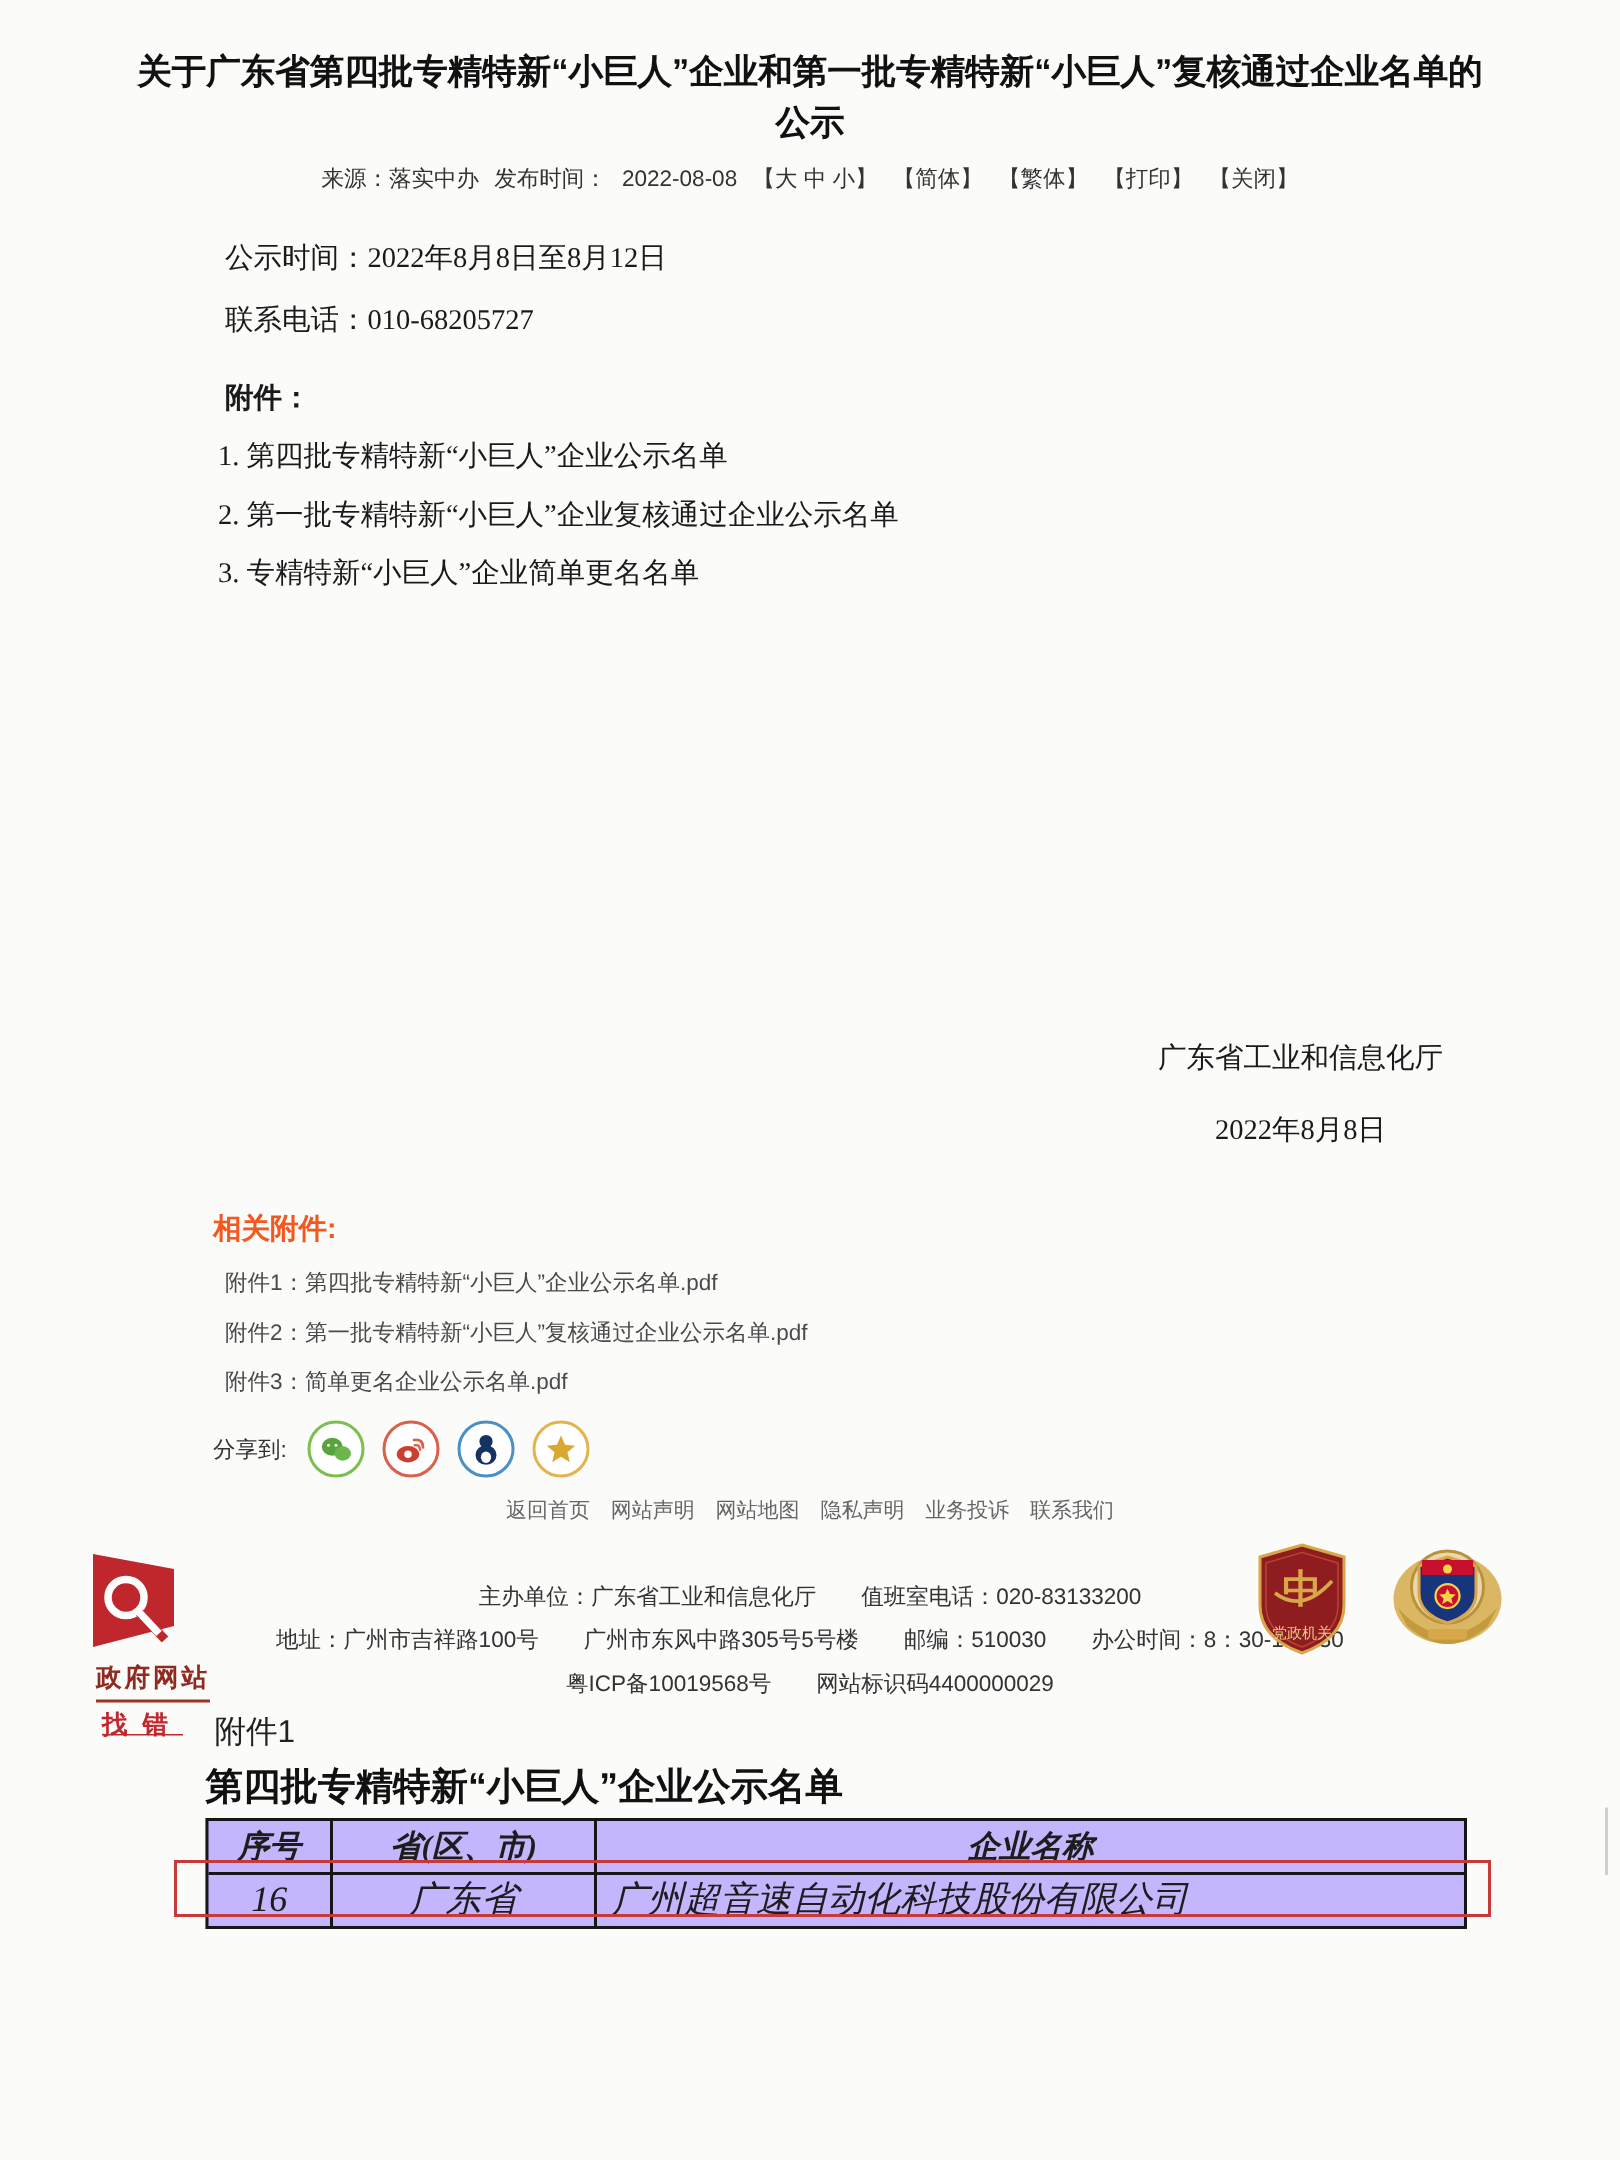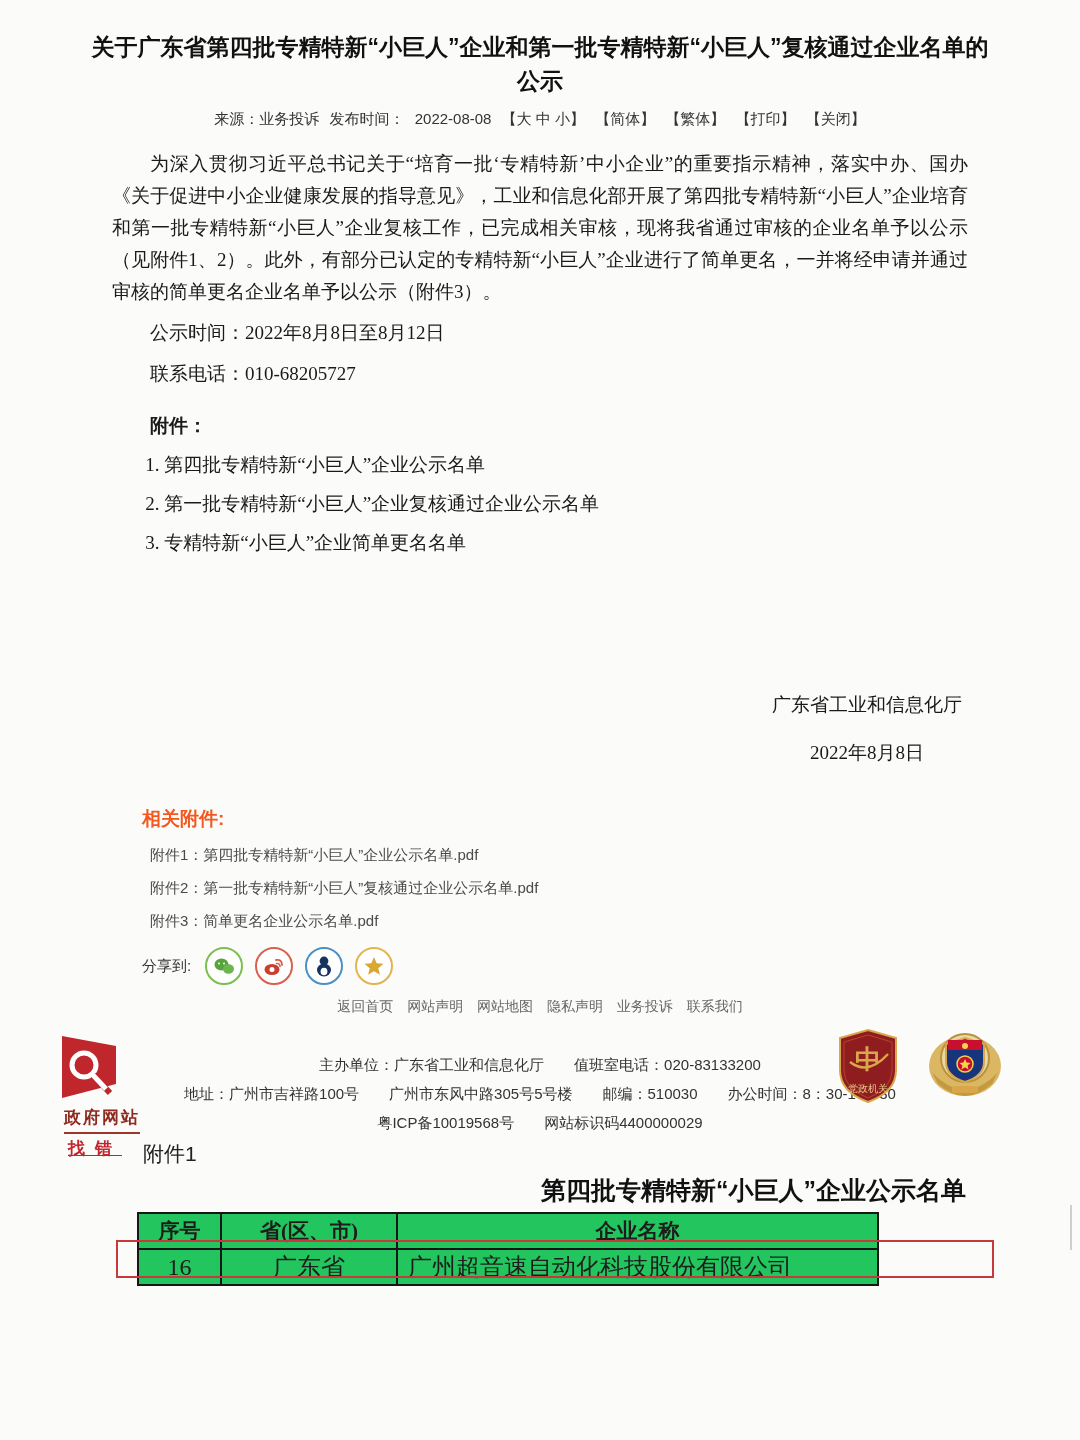--- a/index.html
+++ b/index.html
@@ -87,28 +87,29 @@
   
   .annex-wrap {
     font-family:"Liberation Serif","DejaVu Serif",serif;
   }
   .annex-label {
     position:absolute; top:1140px; left:143px;
     font-size:21px; color:#222;
     font-family:"Liberation Sans","DejaVu Sans",sans-serif;
   }
   .annex-title {
-    position:absolute; top:1174px; left:125px; width:841px;
-    text-align:right; font-size:25px; font-weight:700; color:#111;
+    position:absolute; top:1174px; left:137px; width:841px;
+    text-align:left; font-size:25px; font-weight:700; color:#111;
     font-family:"Liberation Sans","DejaVu Sans",sans-serif;
   }
   .annex-table {
-    position:absolute; top:1212px; left:137px; width:742px;
-    border:2px solid #161616; background:#22c55e;
-    font-family:"Liberation Serif","DejaVu Serif",serif;
+    position:absolute; top:1212px; left:137px; width:841px;
+    border:2px solid #161616; background:#c4b5fd;
+    font-family:"Liberation Serif","DejaVu Serif",serif;
+    font-style:italic;
   }
   .tr { display:grid; grid-template-columns:81px 176px 1fr; }
   .tr.head { border-bottom:2px solid #161616; }
   .td {
     font-size:24px; color:#1d1d1d; text-align:center;
     padding:3px 2px; line-height:28px;
   }
   .tr .td + .td { border-left:2px solid #161616; }
   .tr.head .td { font-weight:700; font-size:21px; }
   .td.company { text-align:left; padding-left:10px; }
@@ -120,32 +121,31 @@
     position:absolute; top:1205px; left:1070px; width:2px; height:45px;
     background:#cfcfcf;
   }
 </style>
 </head>
 <body>
 
 <h1 class="doc-title">关于广东省第四批专精特新“小巨人”企业和第一批专精特新“小巨人”复核通过企业名单的公示</h1>
 
 <div class="meta-line">
-  <span>来源：业务投诉</span>
+  <span>来源：落实中办</span>
   <span>发布时间：</span>
   <span>2022-08-08</span>
   <span class="meta-ctrl">【大 中 小】</span>
   <span class="meta-ctrl">【简体】</span>
   <span class="meta-ctrl">【繁体】</span>
   <span class="meta-ctrl">【打印】</span>
   <span class="meta-ctrl">【关闭】</span>
 </div>
 
 <div class="article">
-  <p class="para">为深入贯彻习近平总书记关于“培育一批‘专精特新’中小企业”的重要指示精神，落实中办、国办《关于促进中小企业健康发展的指导意见》，工业和信息化部开展了第四批专精特新“小巨人”企业培育和第一批专精特新“小巨人”企业复核工作，已完成相关审核，现将我省通过审核的企业名单予以公示（见附件1、2）。此外，有部分已认定的专精特新“小巨人”企业进行了简单更名，一并将经申请并通过审核的简单更名企业名单予以公示（附件3）。</p>
   <p class="p-line">公示时间：2022年8月8日至8月12日</p>
   <p class="p-line">联系电话：010-68205727</p>
   <p class="att-label">附件：</p>
   <p class="att-item">1. 第四批专精特新“小巨人”企业公示名单</p>
   <p class="att-item">2. 第一批专精特新“小巨人”企业复核通过企业公示名单</p>
   <p class="att-item">3. 专精特新“小巨人”企业简单更名名单</p>
 </div>
 
 <div class="signature">
   <div>广东省工业和信息化厅</div>

